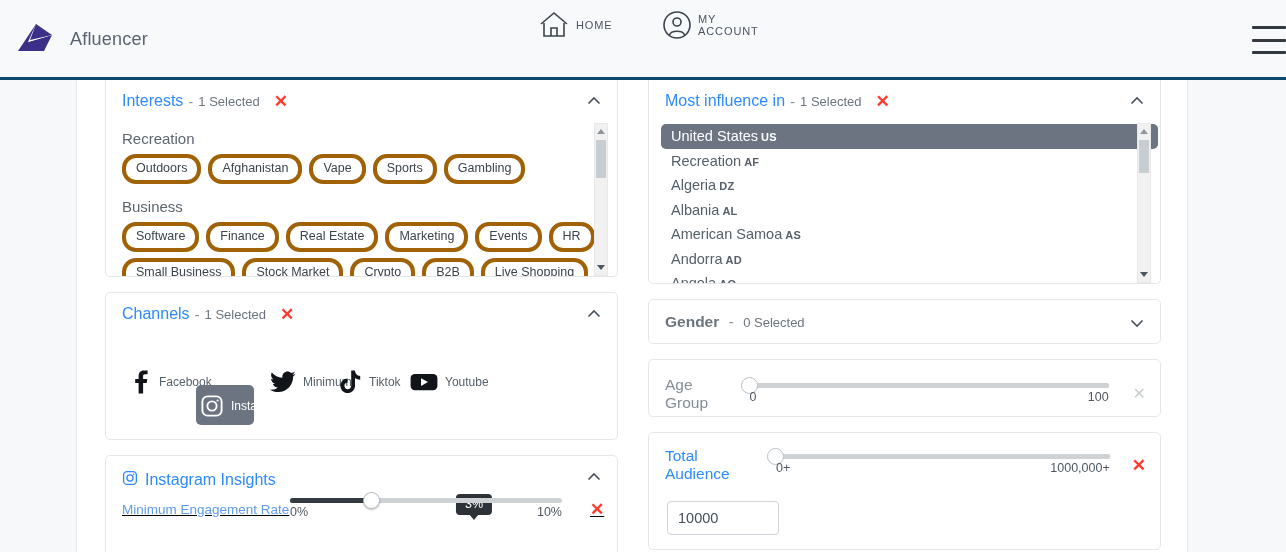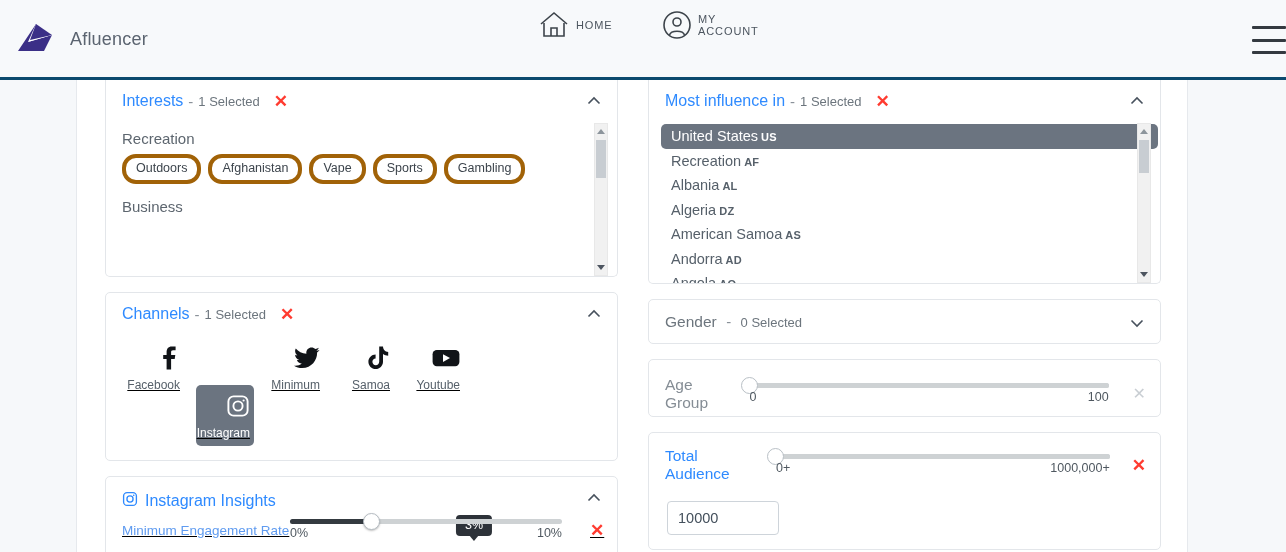--- a/index.html
+++ b/index.html
@@ -252,25 +252,24 @@
   .channels {
     display: flex;
     gap: 12px;
     padding: 6px 0 14px 20px;
   }
   .channel {
     width: 58px;
     padding: 8px 4px 6px 4px;
     border-radius: 5px;
     display: flex;
-    flex-direction: column;
-    align-items: flex-end;
+    flex-direction: row;
+    align-items: center;
     gap: 7px;
     cursor: pointer;
-    text-decoration: underline;
   }
   .channel.active { background: #6b7480; margin-top: 48px; }
   .channel.active .channel-label { color: #fff; }
   .channel-icon { height: 26px; display: flex; align-items: center; justify-content: center; }
   .channel-label {
     font-size: 12px;
     color: #56606a;
   }
 
   
@@ -349,21 +348,21 @@
     font-weight: bold;
     color: #ff3b30;
     line-height: 1;
     cursor: pointer;
     user-select: none;
   }
   .slider-clear.dim { color: #c9ced3; font-weight: normal; font-size: 16px; }
 
   
   .gender-panel { padding: 13px 16px 12px 16px; position: relative; }
-  .gender-text { font-size: 15.5px; color: #6c757d; }
+  .gender-text { font-size: 15.5px; color: #6c757d; font-weight: bold; }
 
   
   .age-row {
     display: flex;
     align-items: center;
     padding: 16px 14px 4px 16px;
   }
   .age-label { font-size: 15.5px; color: #858d95; margin-right: 12px; }
 
   
@@ -464,20 +463,33 @@
             <span class="chip">Outdoors</span>
             <span class="chip">Afghanistan</span>
             <span class="chip">Vape</span>
             <span class="chip">Sports</span>
             <span class="chip">Gambling</span>
           </div>
         </div>
 
         <div>
           <div class="group-name">Business</div>
+          <div class="chips">
+            <span class="chip">Software</span>
+            <span class="chip">Finance</span>
+            <span class="chip">Real Estate</span>
+            <span class="chip">Marketing</span>
+            <span class="chip">Events</span>
+            <span class="chip">HR</span>
+            <span class="chip">Small Business</span>
+            <span class="chip">Stock Market</span>
+            <span class="chip">Crypto</span>
+            <span class="chip">B2B</span>
+            <span class="chip">Live Shopping</span>
+          </div>
         </div>
 
         <div class="sbar">
           <div class="sbar-up">
                   <i class="arrow-u"></i>
                 </div>
           <div class="sbar-thumb" style="top:16px;height:38px;"></div>
           <div class="sbar-dn">
                   <i class="arrow-d"></i>
                 </div>
@@ -528,21 +540,21 @@
           </span>
           <span class="channel-label">Minimum</span>
         </div>
 
         <div class="channel">
           <span class="channel-icon">
             <svg width="22" height="24" viewBox="0 0 22 24">
               <path d="M15.0 0.4 h-3.8 v15.4 c0 1.9 -1.5 3.4 -3.4 3.4 -1.9 0 -3.4 -1.5 -3.4 -3.4 0 -1.9 1.4 -3.4 3.2 -3.4 v-3.9 C3.6 8.5 0.4 11.8 0.4 15.8 0.4 19.8 3.6 23.1 7.7 23.1 c4.0 0 7.3 -3.3 7.3 -7.3 V8.0 c1.5 1.1 3.3 1.7 5.2 1.7 V5.9 c-3.0 -0.1 -5.2 -2.5 -5.2 -5.5 Z" fill="#111418"></path>
             </svg>
           </span>
-          <span class="channel-label">Samoa</span>
+          <span class="channel-label">Tiktok</span>
         </div>
 
         <div class="channel">
           <span class="channel-icon">
             <svg width="28" height="22" viewBox="0 0 28 22">
               <rect x="0.6" y="3.0" width="26.8" height="16.2" rx="4.2" fill="#111418"></rect>
               <path d="M11.0 7.2 L18.0 11.1 L11.0 15.0 Z" fill="#ffffff"></path>
             </svg>
           </span>
           <span class="channel-label">Youtube</span>
@@ -607,24 +619,24 @@
 
       <div class="country-body">
         <div class="country-list">
           <div class="country-row sel">
             <span>United States</span><span class="cc">US</span>
           </div>
           <div class="country-row">
             <span>Recreation</span><span class="cc">AF</span>
           </div>
           <div class="country-row">
+            <span>Algeria</span><span class="cc">DZ</span>
+          </div>
+          <div class="country-row">
             <span>Albania</span><span class="cc">AL</span>
-          </div>
-          <div class="country-row">
-            <span>Algeria</span><span class="cc">DZ</span>
           </div>
           <div class="country-row">
             <span>American Samoa</span><span class="cc">AS</span>
           </div>
           <div class="country-row">
             <span>Andorra</span><span class="cc">AD</span>
           </div>
           <div class="country-row">
             <span>Angola</span><span class="cc">AO</span>
           </div>

